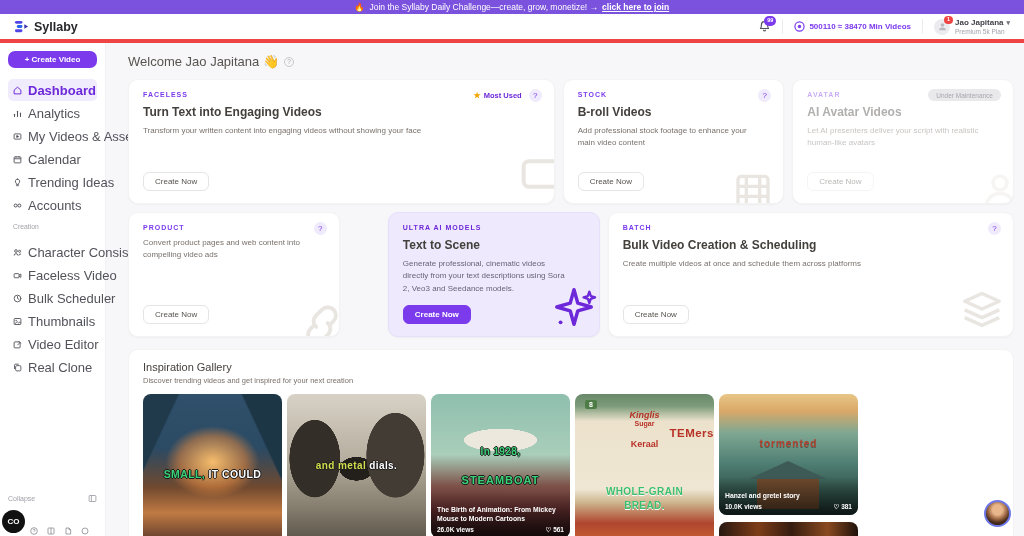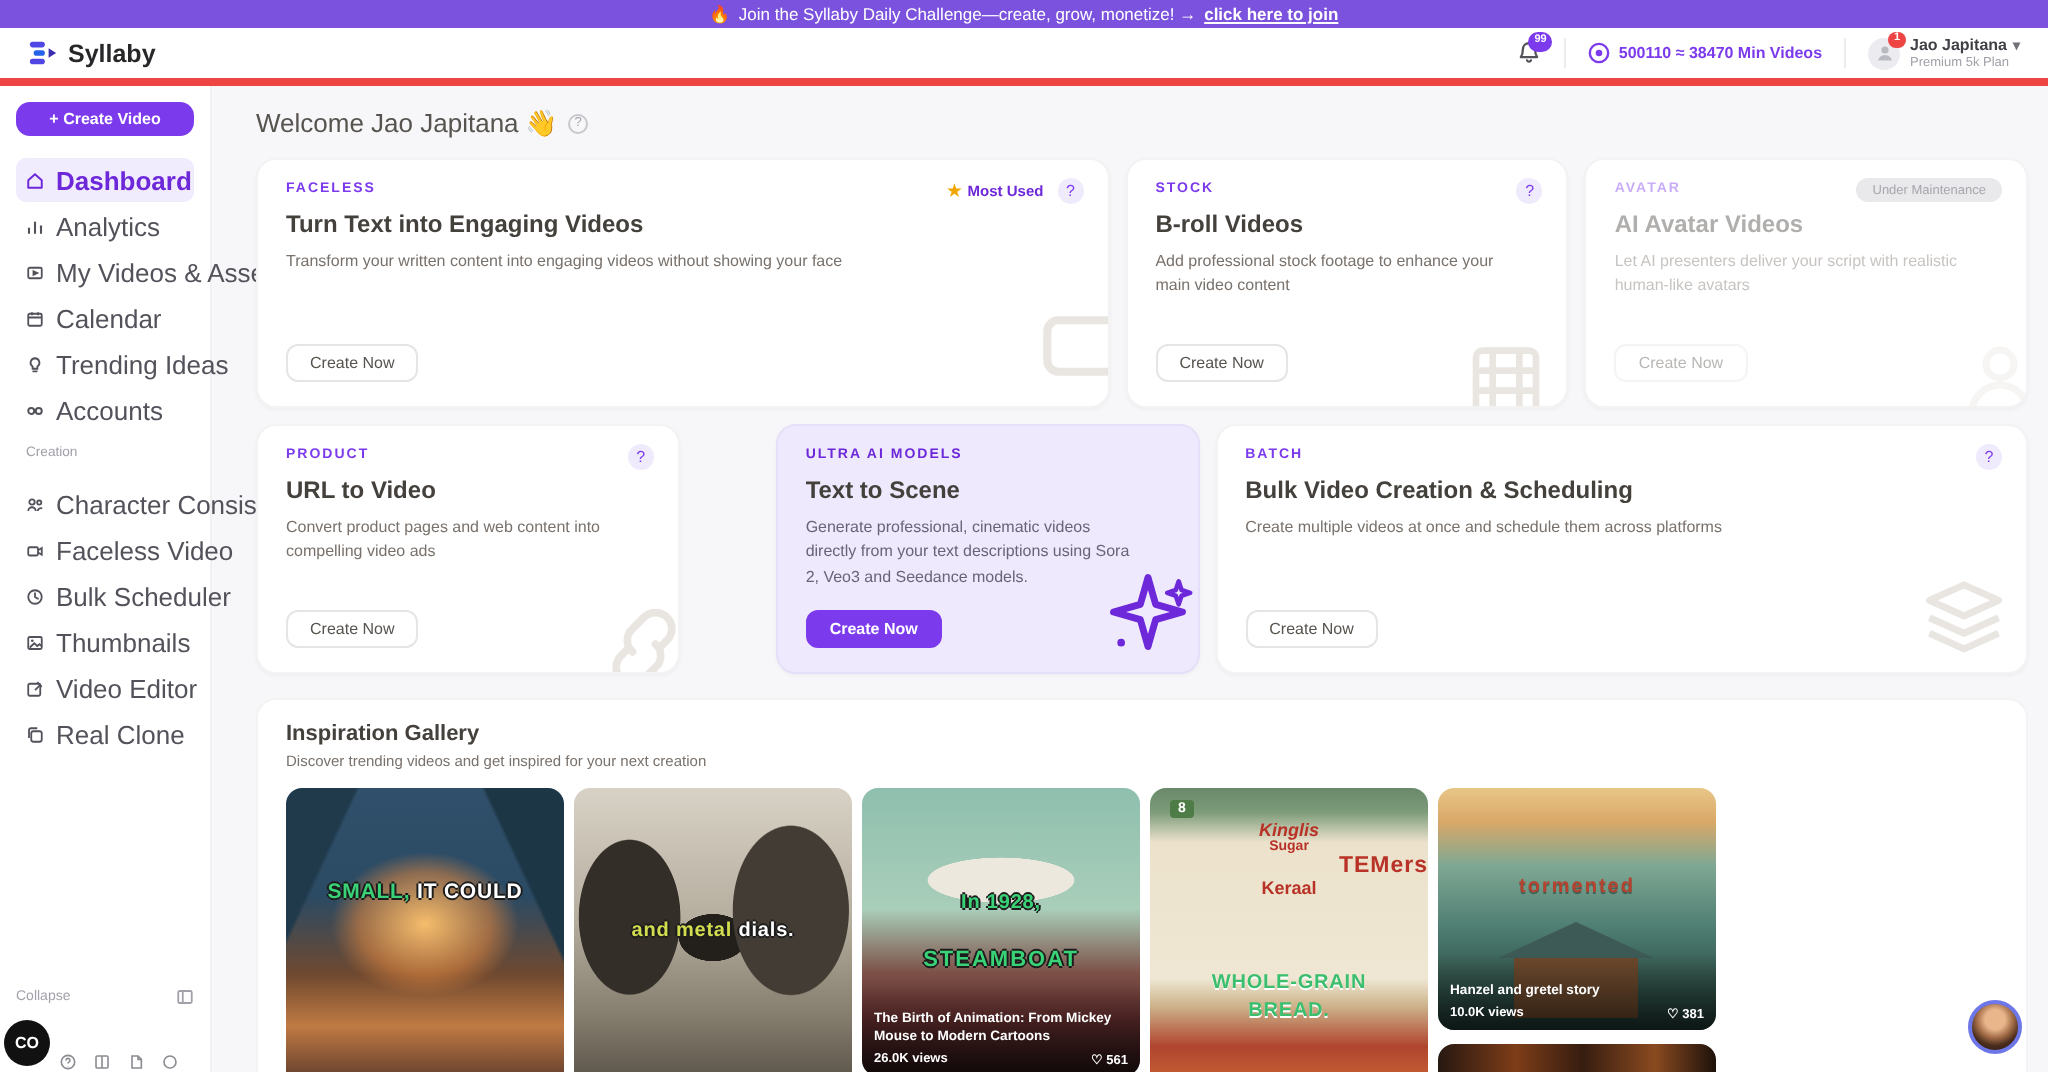--- a/index.html
+++ b/index.html
@@ -71,21 +71,21 @@
   .info-chip { width:13px; height:13px; border-radius:50%; background:#efeafc; color:#7c3aed;
     font-size:8px; display:flex; align-items:center; justify-content:center; cursor:pointer; }
   .pill { font-size:6.5px; background:#e9e9ec; color:#a6a6ad; padding:2.5px 8px; border-radius:99px; }
   .card.lavender { background:#eee9fc; border-color:#e6dffa;margin-left:40px; }
   .card .fade { opacity:.42; }
   .deco { position:absolute; color:#e9e6e2; }
 
   
   .gallery { background:#fff; border:1px solid #f3f3f4; border-radius:10px; margin-top:12px;
     padding:11px 14px; height:260px; }
-  .g-title { font-size:11px; font-weight:700; color:#44403c; }
+  .g-title { font-size:11px; font-weight:400; color:#44403c; }
   .g-sub { font-size:7.5px; color:#79716b; margin-top:3px; }
   .g-row { display:flex; gap:5px; margin-top:9px; }
   .vcol { width:139px; display:flex; flex-direction:column; gap:7px; flex-shrink:0; }
   .vcard { width:100%; border-radius:8px; position:relative; overflow:hidden; cursor:pointer; }
   .vcap { position:absolute; left:0; right:0; text-align:center; font-weight:800;
     letter-spacing:.4px; text-shadow:0 1px 0 #1c1c1c, 1px 0 0 #1c1c1c, -1px 0 0 #1c1c1c, 0 -1px 0 #1c1c1c; }
   .cap-green { color:#39d277; } .cap-white { color:#fff; } .cap-yellow { color:#d3de4e; }
   .v-meta { position:absolute; left:0; right:0; bottom:0; padding:14px 6px 4px;
     background:linear-gradient(transparent, rgba(0,0,0,.62)); color:#fff; }
   .v-title { font-size:6.8px; font-weight:700; line-height:1.35; }
@@ -354,21 +354,20 @@
         </div>
         <div class="card-tr">
             <span class="pill">Under Maintenance</span>
           </div>
       </div>
     </div>
 
     <div class="crow">
       <div class="card f1">
         <div class="card-tag">PRODUCT</div>
-        <div class="card-title">URL to Video</div>
         <div class="card-desc">Convert product pages and web content into compelling video ads</div>
         <button class="create-now">Create Now</button>
         <div class="card-tr">
             <span class="info-chip">?</span>
           </div>
         <span class="deco" style="right:-6px; bottom:-16px;">
           <svg width="46" height="46" viewBox="0 0 24 24" fill="none" stroke="currentColor" stroke-width="2" stroke-linecap="round">
               <path d="M9 13 a4 4 0 0 1 0 -6 l3 -3 a4 4 0 0 1 6 6 l-2 2"></path>
               <path d="M15 11 a4 4 0 0 1 0 6 l-3 3 a4 4 0 0 1 -6 -6 l2 -2"></path>
             </svg>
@@ -404,21 +403,21 @@
         </span>
       </div>
     </div>
 
     <div class="gallery">
       <div class="g-title">Inspiration Gallery</div>
       <div class="g-sub">Discover trending videos and get inspired for your next creation</div>
       <div class="g-row">
         <div class="vcol">
           <div class="vcard thumb1">
-            <div class="vcap" style="top:46px; font-size:10.5px;">
+            <div class="vcap" style="top:74px; font-size:10.5px;">
               <span class="cap-green">SMALL,</span><span class="cap-white"> IT COULD</span>
             </div>
           </div>
         </div>
         <div class="vcol">
           <div class="vcard thumb2">
             <div class="vcap" style="top:66px; font-size:10px;">
               <span class="cap-yellow">and metal</span><span class="cap-white"> dials.</span>
             </div>
             <div class="v-meta"></div>

